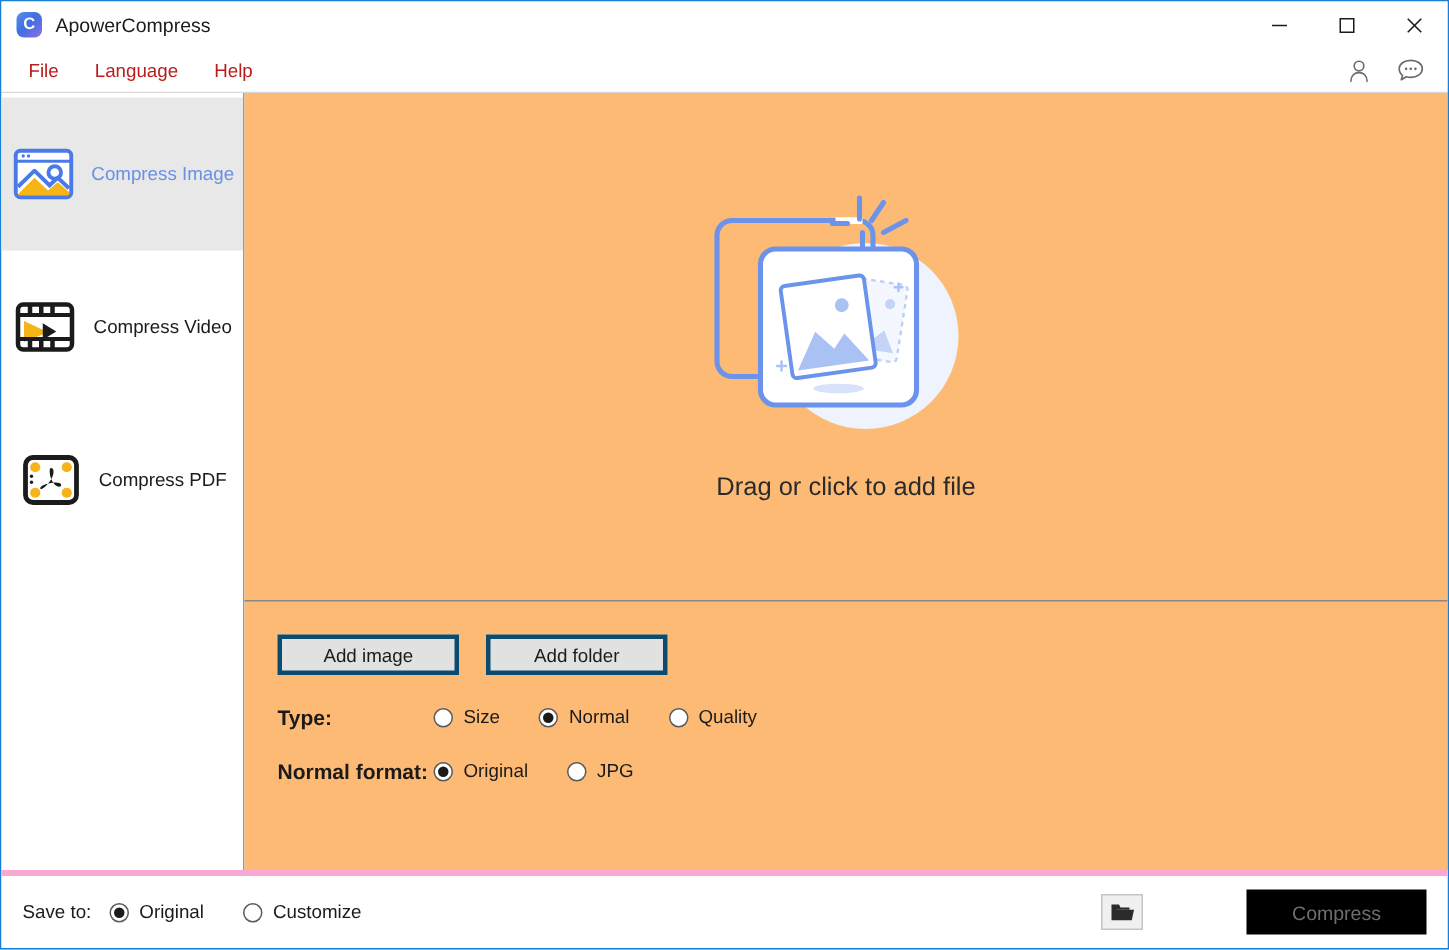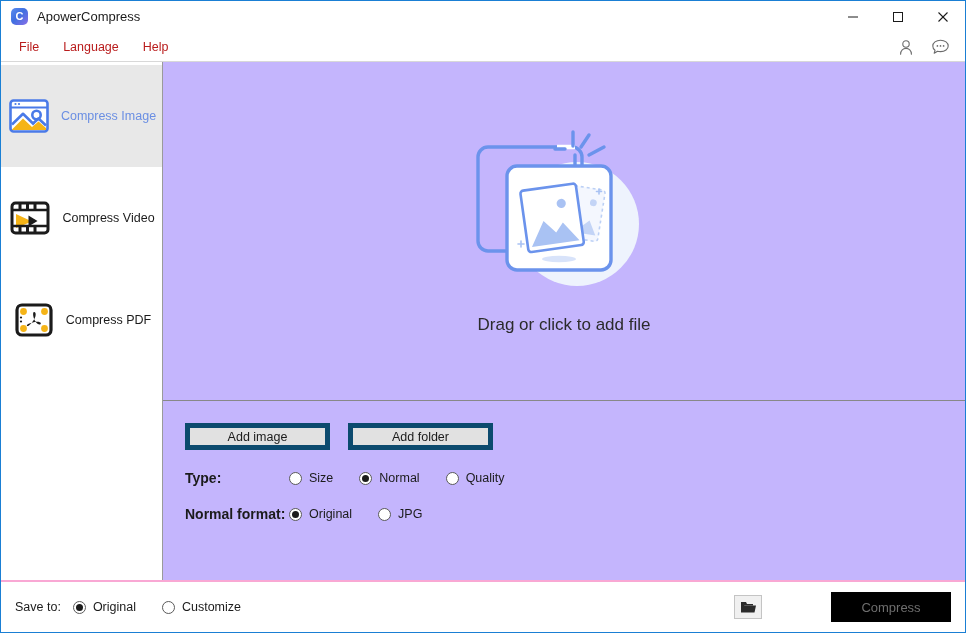--- a/index.html
+++ b/index.html
@@ -148,21 +148,21 @@
     align-items: center;
     justify-content: center;
   }
 
   
   .main {
     flex: 1 1 auto;
     display: flex;
     flex-direction: column;
     min-width: 0;
-    background: #c4b5fd;
+    background: #fdba74;
     justify-content: space-between;
   }
 
   
   .dropzone {
     flex: 0 0 338px;
     display: flex;
     flex-direction: column;
     align-items: center;
     justify-content: center;
@@ -185,24 +185,24 @@
   .options {
     flex: 1 1 auto;
     padding: 22px 0 0 22px;
     box-sizing: border-box;
   }
   .btn-row {
     display: flex;
     gap: 18px;
   }
   .flat-btn {
-    width: 145px;
+    width: 121px;
     height: 27px;
     background: #e1e1e1;
-    border: 5px solid #0c4a6e;
+    border: 3px solid #0c4a6e;
     font-size: 12.5px;
     color: #1b1b1b;
     font-family: "Liberation Sans", sans-serif;
     display: flex;
     align-items: center;
     justify-content: center;
     cursor: default;
     box-sizing: border-box;
   }
 
@@ -248,21 +248,21 @@
   }
   .radio-label {
     font-size: 12.5px;
     color: #1b1b1b;
   }
 
   
   .bottombar {
     height: 52px;
     flex: 0 0 52px;
-    border-top: 2px solid #f9a8d4;
+    border-top: 4px solid #f9a8d4;
     display: flex;
     align-items: center;
     padding: 0 14px 0 14px;
     box-sizing: border-box;
     background: #ffffff;
     position: relative;
   }
   .saveto-label {
     font-size: 12.5px;
     color: #1b1b1b;

